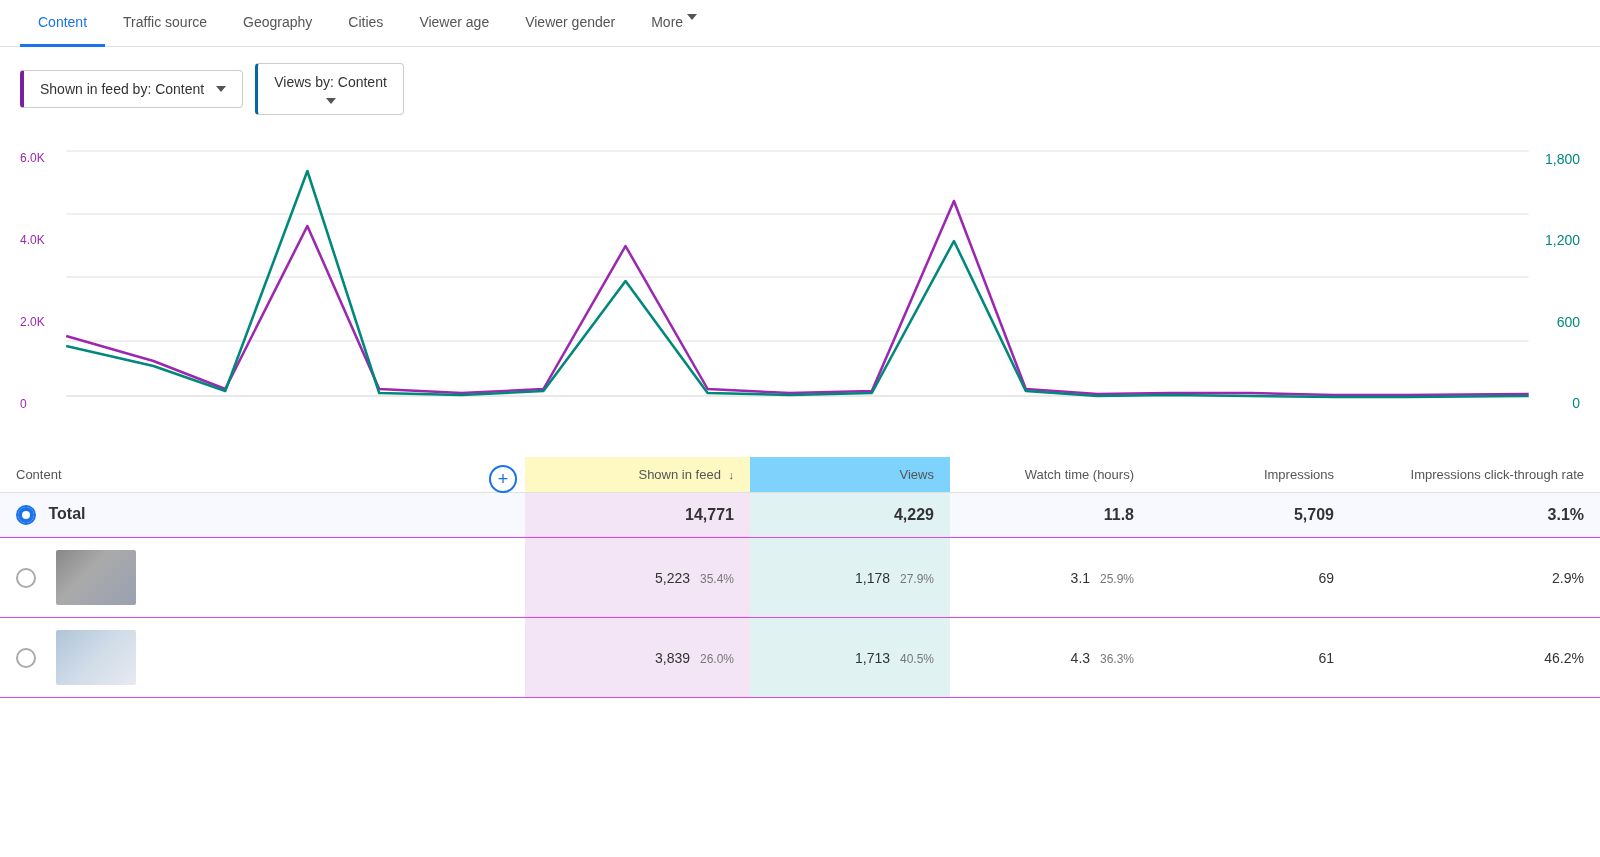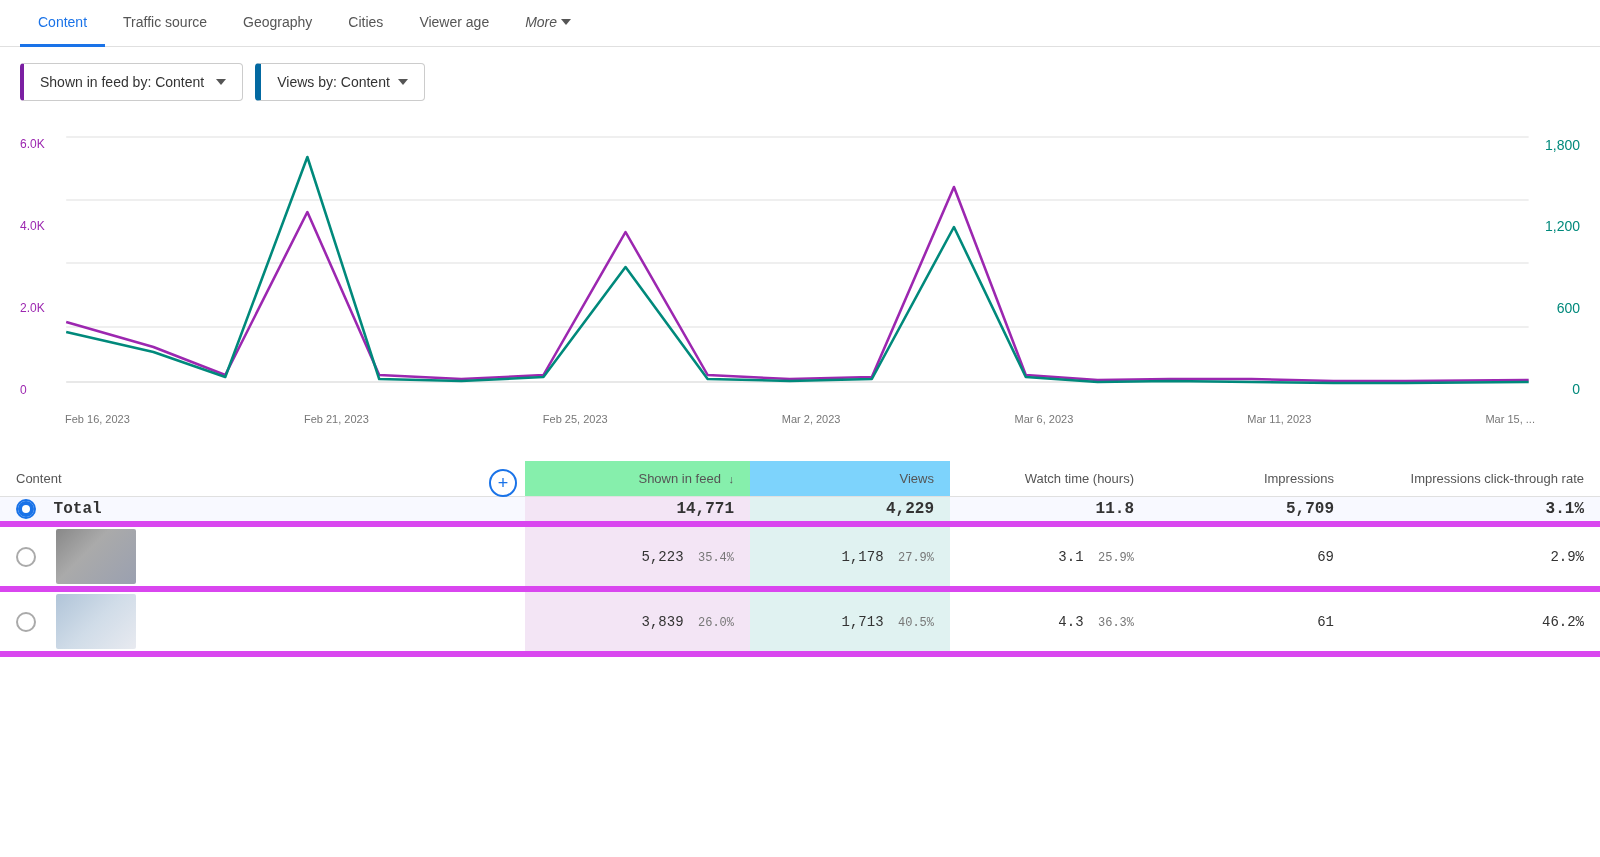--- a/index.html
+++ b/index.html
@@ -20,21 +20,21 @@
       font-size: 14px;
       white-space: nowrap;
       border-bottom: 3px solid transparent;
       margin-bottom: -1px;
     }
     .tab.active {
       color: #1a73e8;
       border-bottom: 3px solid #1a73e8;
       font-weight: 500;
     }
-    .tab.more { display: flex; align-items: center; gap: 4px; font-style: italic; }
+    .tab.more { display: flex; gap: 4px; }
 
     
     .toolbar {
       display: flex;
       align-items: center;
       padding: 16px 20px;
       gap: 12px;
       background: #fff;
     }
     .dropdown-btn {
@@ -43,21 +43,21 @@
       gap: 8px;
       padding: 10px 16px;
       border: 1px solid #ccc;
       border-radius: 4px;
       background: #fff;
       cursor: pointer;
       font-size: 14px;
       color: #333;
     }
     .dropdown-btn.purple-left { border-left: 4px solid #7b1fa2; gap: 12px; }
-    .dropdown-btn.teal-left { border-left: 6px solid #0369a1; }
+    .dropdown-btn.teal-left { border-left: 3px solid #0369a1; flex-direction: column; }
     .toolbar-right {
       margin-left: auto;
       display: flex;
       gap: 12px;
     }
 
     
     .chart-container {
       padding: 10px 20px 0 20px;
       position: relative;
@@ -117,31 +117,30 @@
       font-weight: 500;
       font-size: 13px;
       color: #555;
       padding: 10px 16px;
       text-align: right;
       vertical-align: bottom;
       border-bottom: 1px solid #e0e0e0;
     }
     .table-section th.left { text-align: left; }
     .table-section td {
-      padding: 2px 16px;
-      border-bottom: 6px solid #d946ef;
+      padding: 12px 16px;
+      border-bottom: 1px solid #d946ef;
       font-size: 14px;
       text-align: right;
       vertical-align: middle;
-      font-family: Liberation Mono, monospace;
     }
     .table-section td.left { text-align: left; }
     .col-shown { background: #f3e5f5; }
     .col-views { background: #e0f2f1; }
-    .col-shown-header { background: #86efac; margin-top: 20px; }
+    .col-shown-header { background: #fef9c3; margin-top: 20px; }
     .col-views-header { background: #7dd3fc; }
 
     .total-row td { font-weight: 700; font-size: 16px; }
     .total-row td.left { font-weight: 700; }
 
     .radio-circle {
       width: 20px; height: 20px;
       border-radius: 50%;
       border: 2px solid #aaa;
       display: inline-block;
@@ -212,20 +211,23 @@
     <span>Traffic source</span>
   </div>
   <div class="tab">
     <span>Geography</span>
   </div>
   <div class="tab">
     <span>Cities</span>
   </div>
   <div class="tab">
     <span>Viewer age</span>
+  </div>
+  <div class="tab">
+    <span>Viewer gender</span>
   </div>
   <div class="tab more">
     <span>More</span>
     <span class="chevron-down"></span>
   </div>
 </div>
 
 <div class="toolbar">
   <button class="dropdown-btn purple-left">
     <span>Shown in feed by: Content</span>
@@ -261,29 +263,20 @@
       <line x1="45" y1="136" x2="1470" y2="136" stroke="#e0e0e0" stroke-width="1"></line>
       <line x1="45" y1="200" x2="1470" y2="200" stroke="#e0e0e0" stroke-width="1"></line>
       <line x1="45" y1="255" x2="1470" y2="255" stroke="#e0e0e0" stroke-width="1.5"></line>
 
       <polyline points="45,195 130,220 200,248 280,85 350,248 430,252 510,248 590,105 670,248 750,252 830,250 910,60 980,248 1050,253 1120,252 1200,252 1280,254 1350,254 1470,253" fill="none" stroke="#9c27b0" stroke-width="2.5" stroke-linejoin="round"></polyline>
 
       <polyline points="45,205 130,225 200,250 280,30 350,252 430,254 510,250 590,140 670,252 750,254 830,252 910,100 980,250 1050,255 1120,254 1200,255 1280,256 1350,256 1470,255" fill="none" stroke="#00897b" stroke-width="2.5" stroke-linejoin="round"></polyline>
     </svg>
   </div>
 
-  <div class="x-labels">
-    <span>Feb 16, 2023</span>
-    <span>Feb 21, 2023</span>
-    <span>Feb 25, 2023</span>
-    <span>Mar 2, 2023</span>
-    <span>Mar 6, 2023</span>
-    <span>Mar 11, 2023</span>
-    <span>Mar 15, ...</span>
-  </div>
 </div>
 
 <div style="margin-top:20px; overflow-x:auto;">
   <table class="table-section">
     <thead>
       <tr>
         <th class="left" style="width:420px; position:relative;">
           <div class="add-col-btn" style="position:absolute; top:8px; right:8px;">+</div>
           <span>Content</span>
         </th>

